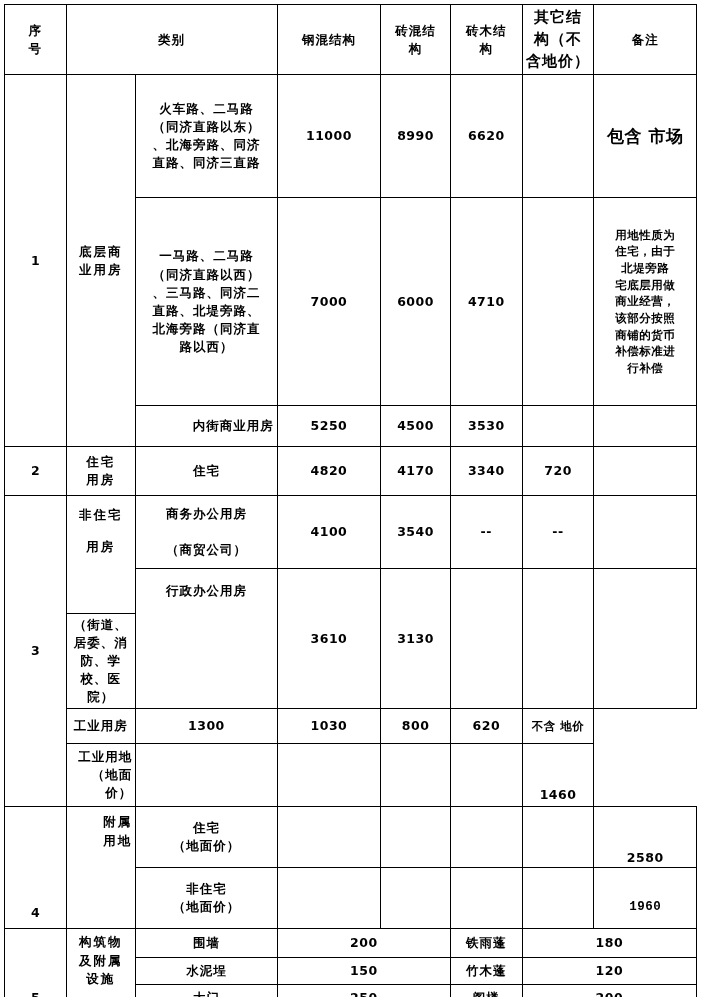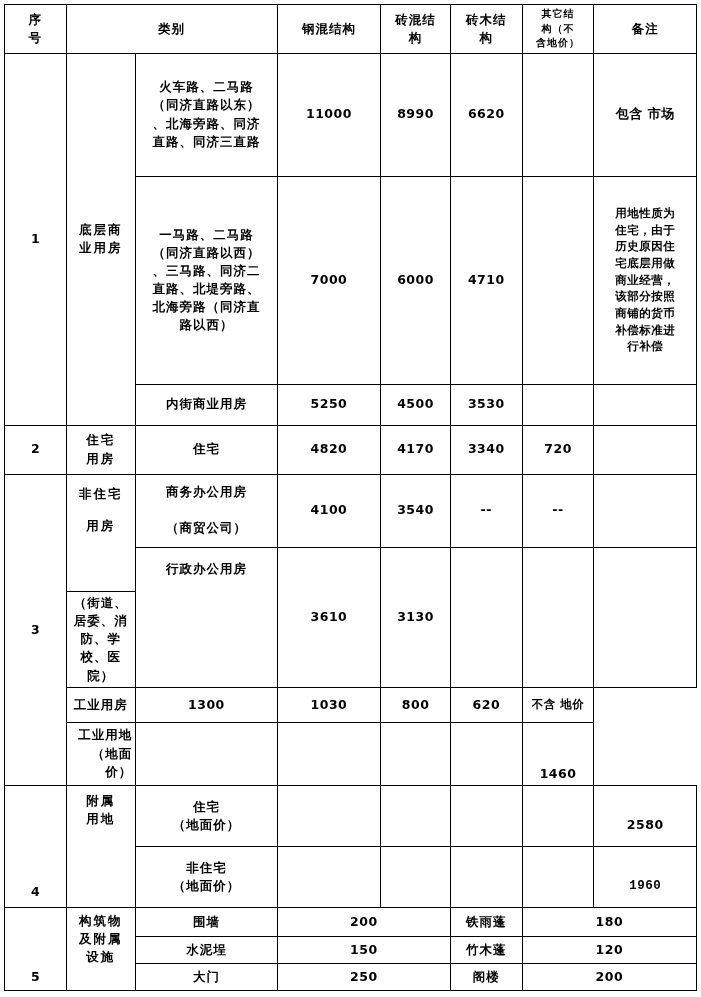--- a/index.html
+++ b/index.html
@@ -95,21 +95,21 @@
         <td colspan="2">类别</td>
         <td>钢混结构</td>
         <td>
           <div>砖混结</div>
           <div>构</div>
         </td>
         <td>
           <div>砖木结</div>
           <div>构</div>
         </td>
-        <td style="font-size:10px;">
+        <td style="font-size:15px;">
           <div>其它结</div>
           <div>构（不</div>
           <div>含地价）</div>
         </td>
         <td>备注</td>
       </tr>
 
       <tr>
         <td rowspan="3" class="idx">1</td>
         <td rowspan="3" class="cat">
@@ -119,49 +119,49 @@
         <td class="sub" style="height:118px;">
           <div>火车路、二马路</div>
           <div>（同济直路以东）</div>
           <div>、北海旁路、同济</div>
           <div>直路、同济三直路</div>
         </td>
         <td class="num">11000</td>
         <td class="num">8990</td>
         <td class="num">6620</td>
         <td class="num"></td>
-        <td class="note" style="font-size:13px;">包含   市场</td>
+        <td class="note" style="font-size:17px;">包含   市场</td>
       </tr>
       <tr>
         <td class="sub" style="height:203px;">
           <div>一马路、二马路</div>
           <div>（同济直路以西）</div>
           <div>、三马路、同济二</div>
           <div>直路、北堤旁路、</div>
           <div>北海旁路（同济直</div>
           <div>路以西）</div>
         </td>
         <td class="num">7000</td>
         <td class="num">6000</td>
         <td class="num">4710</td>
         <td class="num"></td>
         <td class="note tall-note" style="font-size:11.5px;">
           <div>用地性质为</div>
           <div>住宅，由于</div>
-          <div>历史原因住</div>
+          <div>北堤旁路</div>
           <div>宅底层用做</div>
           <div>商业经营，</div>
           <div>该部分按照</div>
           <div>商铺的货币</div>
           <div>补偿标准进</div>
           <div>行补偿</div>
         </td>
       </tr>
       <tr>
-        <td class="sub" style="height:36px;">内街商业用房</td>
+        <td class="sub" style="height:36px;text-align:right;">内街商业用房</td>
         <td class="num">5250</td>
         <td class="num">4500</td>
         <td class="num">3530</td>
         <td class="num"></td>
         <td class="note"></td>
       </tr>
 
       <tr>
         <td class="idx">2</td>
         <td class="cat">
@@ -222,33 +222,33 @@
         </td>
         <td class="num"></td>
         <td class="num"></td>
         <td class="num"></td>
         <td class="num"></td>
         <td class="num" style="vertical-align:bottom;">1460</td>
       </tr>
 
       <tr>
         <td rowspan="2" class="idx" style="vertical-align:bottom;padding-bottom:6px;">4</td>
-        <td rowspan="2" class="cat" style="vertical-align:top;padding-top:6px;">
+        <td rowspan="2" class="cat" style="vertical-align:top;padding-top:6px;text-align:right;">
           <div>附属</div>
           <div>用地</div>
         </td>
         <td class="sub" style="height:56px;">
           <div>住宅</div>
           <div>（地面价）</div>
         </td>
         <td class="num"></td>
         <td class="num"></td>
         <td class="num"></td>
         <td class="num"></td>
-        <td class="num" style="vertical-align:bottom;padding-bottom:12px;">2580</td>
+        <td class="num" style="vertical-align:bottom;padding-bottom:0;">2580</td>
       </tr>
       <tr>
         <td class="sub" style="height:56px;">
           <div>非住宅</div>
           <div>（地面价）</div>
         </td>
         <td class="num"></td>
         <td class="num"></td>
         <td class="num"></td>
         <td class="num"></td>

